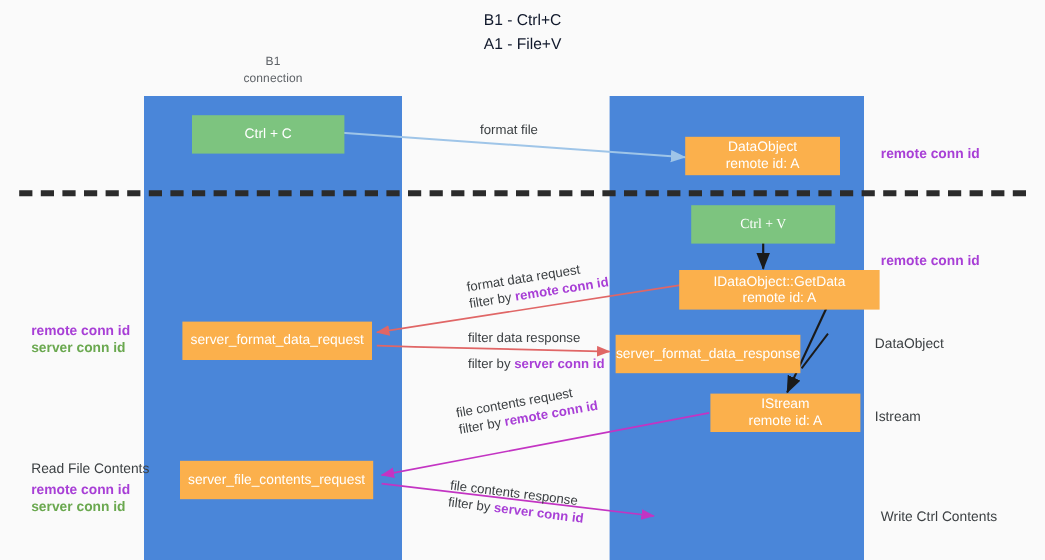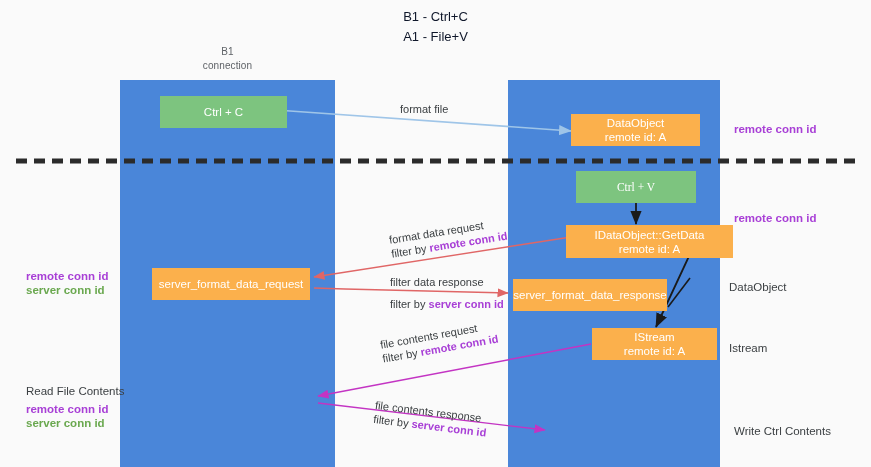--- a/index.html
+++ b/index.html
@@ -179,20 +179,23 @@
 
   <div class="box orange" style="left:152px; top:268px; width:158px; height:27px;">
     <span>server_format_data_request</span>
   </div>
 
   <div class="box orange" style="left:592px; top:328px; width:125px; height:32px;">
     <span>IStream</span>
     <span class="l2">remote id: A</span>
   </div>
 
+  <div class="box orange" style="left:150px; top:384px; width:161px; height:27px;">
+    <span>server_file_contents_request</span>
+  </div>
 
 
   <div class="edgecap" style="left:400px; top:102px;">
     <span>format file</span>
   </div>
 
   <div class="edgecap rot" style="left:388px; top:233px; transform:rotate(-9deg);">
     <div>format data request</div>
     <div><span>filter by </span><span class="kw-remote">remote conn id</span></div>
   </div>

